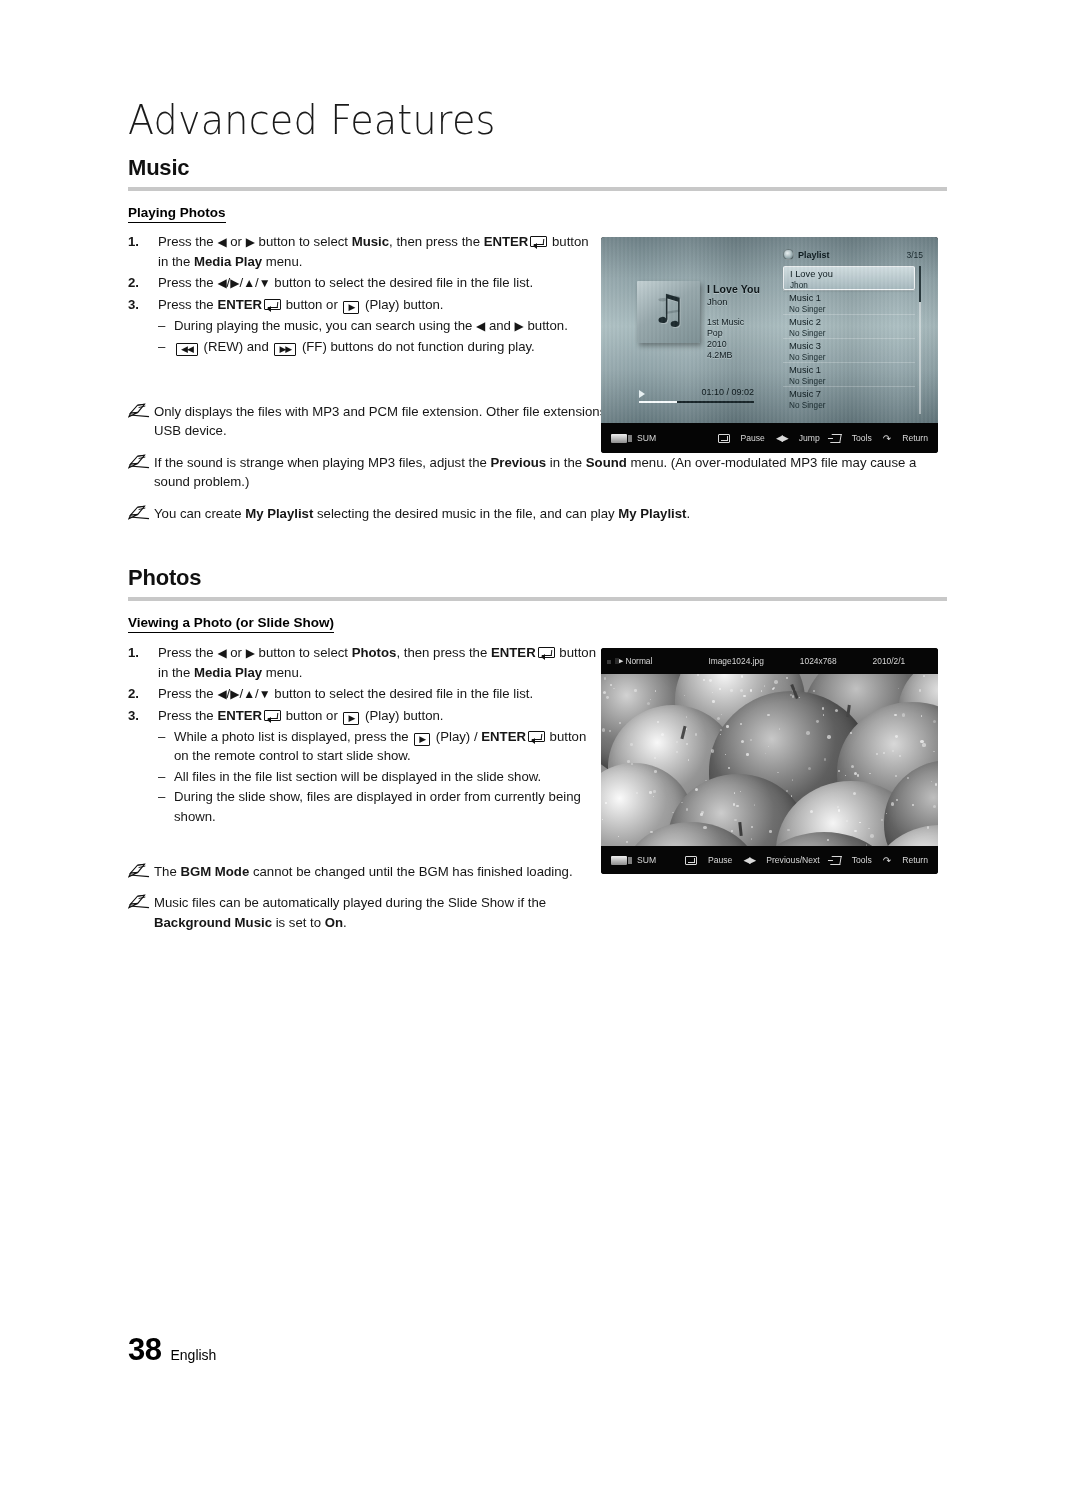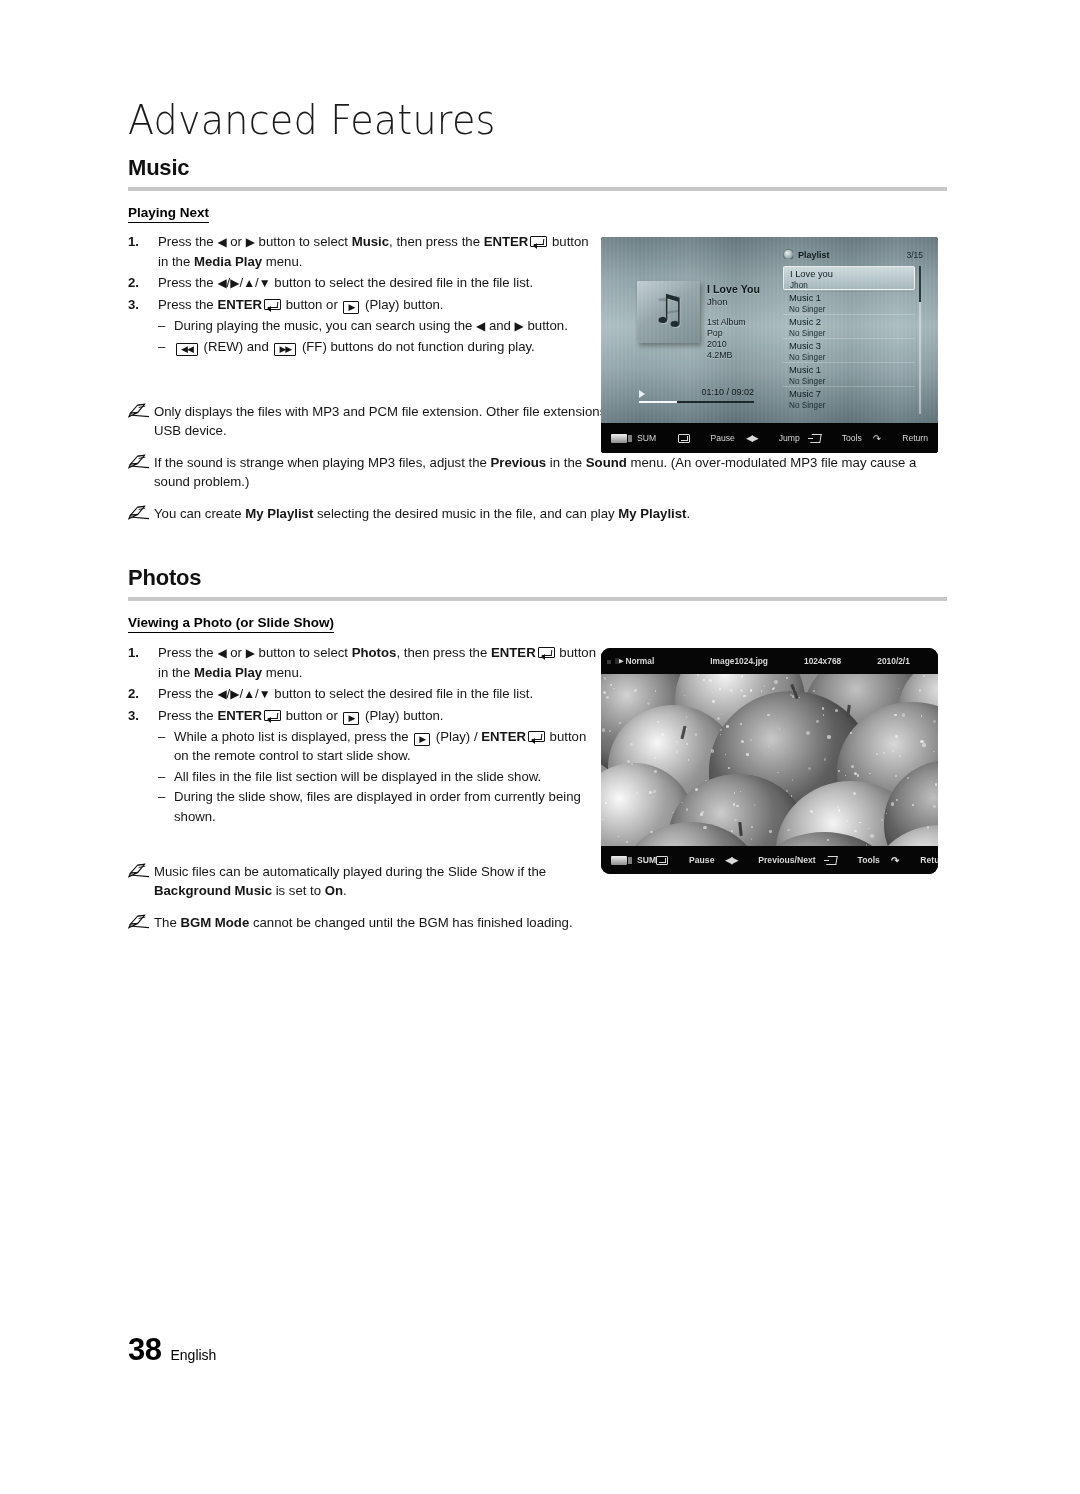--- a/index.html
+++ b/index.html
@@ -336,21 +336,21 @@
   .usb-chip .tip {
     width: 4px; height: 7px;
     background: #7e7e7e;
     margin-left: 1px;
   }
   .bar-left { display: flex; align-items: center; }
   .bar-right {
     margin-left: auto;
     display: flex; align-items: center; gap: 11px;
   }
-  .bar-item { display: inline-flex; align-items: center; gap: 21px; white-space: nowrap; }
+  .bar-item { display: inline-flex; align-items: center; gap: 11px; white-space: nowrap; }
   .ic {
     display: inline-block;
     position: relative;
   }
   .ic-enter {
     width: 12px; height: 9px;
     border: 1px solid #d9d9d9; border-radius: 1px;
   }
   .ic-enter::after {
     content: ""; position: absolute;
@@ -367,22 +367,21 @@
   .ic-tools::before {
     content:""; position:absolute; left:-3px; top:3px;
     width:5px; height:1px; background:#d9d9d9;
   }
   .ic-ret { font-size: 10px; }
 
   
   .photo-shot {
     left: 601px; top: 648px;
     width: 337px; height: 226px;
-    border-radius: 9px;
-    font-weight: bold;
+    border-radius: 3px;
   }
   .photo-topbar {
     position: absolute;
     left: 0; right: 0; top: 0; height: 26px;
     background: #060606;
     display: flex; align-items: center;
     color: #d7d7d7; font-size: 8.4px;
     padding-left: 12px;
   }
   .photo-topbar .mode-ic {
@@ -450,21 +449,21 @@
 <body>
 
 <div class="page">
 
   <div class="chapter-title">Advanced Features</div>
 
   <div class="section" style="top:155px;">
     <div class="section-title">Music</div>
     <div class="section-rule"></div>
   </div>
-  <div class="subhead" style="top:205px;">Playing Next</div>
+  <div class="subhead" style="top:205px;">Playing Photos</div>
   <div class="steps" id="music-steps" style="top:232px;">
       <div class="step">
         <span class="step-num">1.</span>
         <span class="step-body">Press the <span class="arrow">◀</span> or <span class="arrow">▶</span> button to select <b>Music</b>, then press the <b>ENTER</b><span class="key-enter"></span> button in the <b>Media Play</b> menu.</span>
       </div>
       <div class="step">
         <span class="step-num">2.</span>
         <span class="step-body">Press the <span class="arrow">◀</span>/<span class="arrow">▶</span>/<span class="arrow">▲</span>/<span class="arrow">▼</span> button to select the desired file in the file list.</span>
       </div>
       <div class="step">
@@ -521,21 +520,21 @@
   <div class="shot music-shot">
     <div class="music-stage">
       <div class="album-art">
         <div class="note-glyph">♫</div>
         <div class="note-refl">♫</div>
       </div>
 
       <div class="track-meta">
         <div class="track-title">I Love You</div>
         <div class="track-artist">Jhon</div>
-        <div class="track-detail">1st Album</div>
+        <div class="track-detail">1st Music</div>
         <div class="track-detail">Pop</div>
         <div class="track-detail">2010</div>
         <div class="track-detail">4.2MB</div>
       </div>
 
       <div class="transport">
         <span class="ply"></span>
         <span class="time">01:10 / 09:02</span>
         <div class="progress-track">
           <div class="progress-fill"></div>
@@ -646,32 +645,32 @@
   <div class="notes" id="photo-notes" style="top:862px; width:470px;">
       <div class="note">
         <span class="note-icon">
           <svg width="22" height="15" viewBox="0 0 22 15">
             <path d="M2.5 10.2 L9.5 2.2 L16.5 1.2 L9.8 9.4 Z" fill="#fff" stroke="#111" stroke-width="1.1"></path>
             <path d="M9.5 2.2 L16.5 1.2 M10.6 4.6 L17.3 3.0" stroke="#111" stroke-width="0.9"></path>
             <path d="M2.5 10.2 L0.8 13.8 L9.8 9.4 Z" fill="#fff" stroke="#111" stroke-width="1.1"></path>
             <path d="M1.6 12.0 L21 13.6" stroke="#111" stroke-width="1.1" fill="none"></path>
           </svg>
         </span>
-        <span class="note-body">Music files can be automatically played during the Slide Show if the <b>Background Music</b> is set to <b>On</b>.</span>
+        <span class="note-body">The <b>BGM Mode</b> cannot be changed until the BGM has finished loading.</span>
       </div>
       <div class="note">
         <span class="note-icon">
           <svg width="22" height="15" viewBox="0 0 22 15">
             <path d="M2.5 10.2 L9.5 2.2 L16.5 1.2 L9.8 9.4 Z" fill="#fff" stroke="#111" stroke-width="1.1"></path>
             <path d="M9.5 2.2 L16.5 1.2 M10.6 4.6 L17.3 3.0" stroke="#111" stroke-width="0.9"></path>
             <path d="M2.5 10.2 L0.8 13.8 L9.8 9.4 Z" fill="#fff" stroke="#111" stroke-width="1.1"></path>
             <path d="M1.6 12.0 L21 13.6" stroke="#111" stroke-width="1.1" fill="none"></path>
           </svg>
         </span>
-        <span class="note-body">The <b>BGM Mode</b> cannot be changed until the BGM has finished loading.</span>
+        <span class="note-body">Music files can be automatically played during the Slide Show if the <b>Background Music</b> is set to <b>On</b>.</span>
       </div>
     </div>
 
   <div class="shot photo-shot">
     <div class="photo-topbar">
       <span class="mode-ic"></span>
       <span class="pt-play">▶</span>
       <span class="pt-mode">Normal</span>
       <span class="pt-file">Image1024.jpg</span>
       <span class="pt-dim">1024x768</span>

